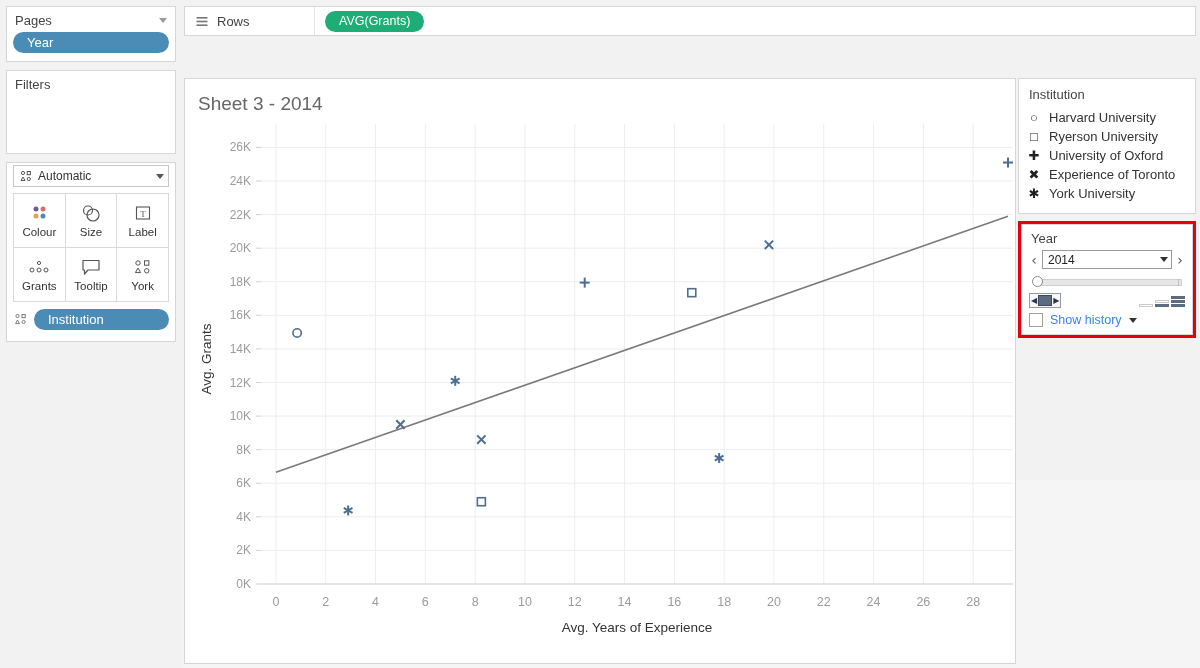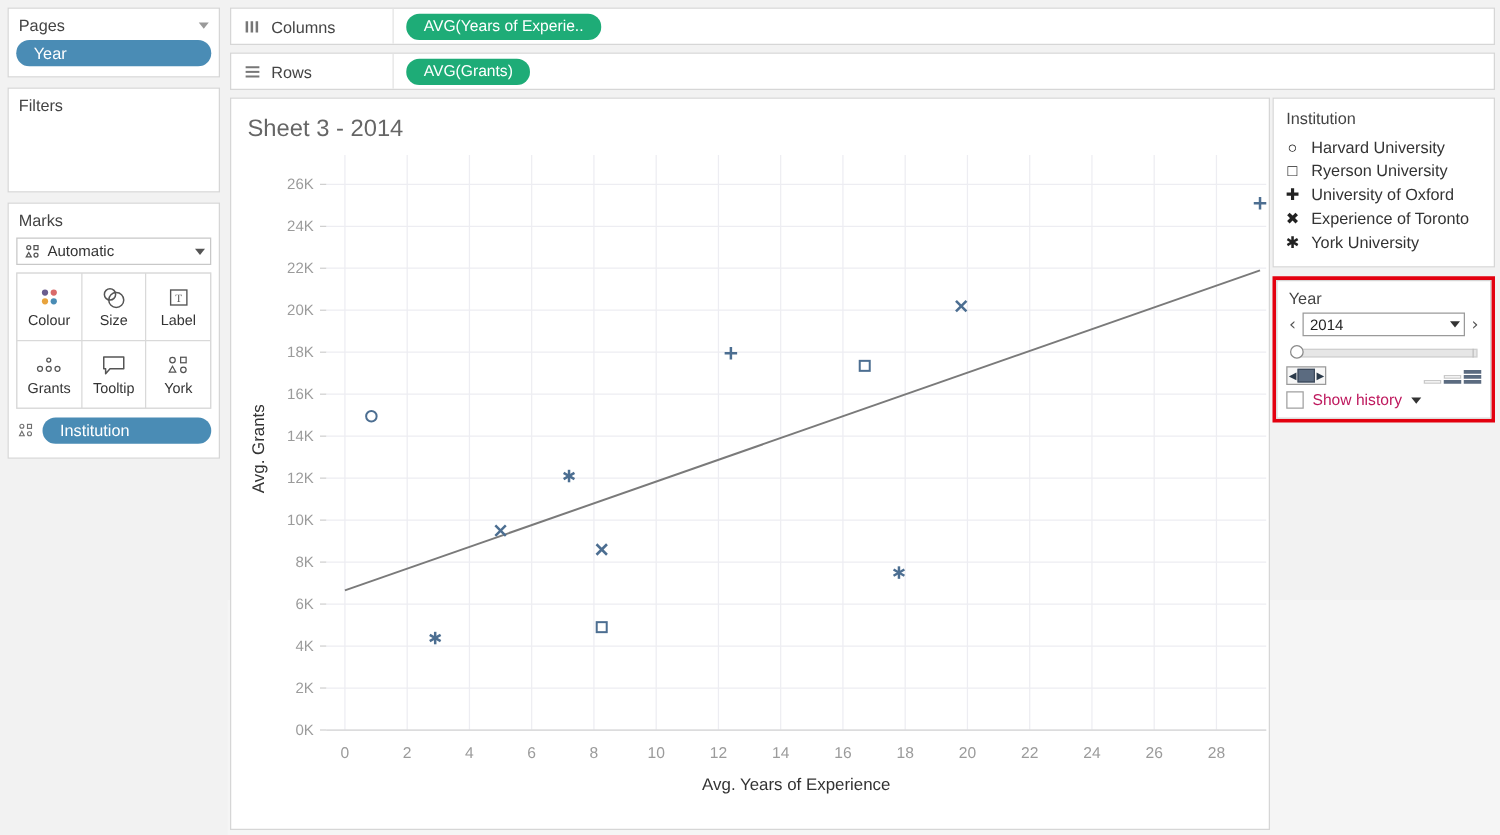--- a/index.html
+++ b/index.html
@@ -217,21 +217,21 @@
     height: 15px; padding: 0 1px; gap: 1px;
   }
   .play-ctrl .tri { font-size: 8px; color: #2b3a4a; line-height: 1; font-family: "DejaVu Sans", sans-serif;}
   .play-ctrl .stopbox { width: 14px; height: 11px; background: #5b6b80; border: 1px solid #3d4a5c; }
   .speed-icons { display: flex; align-items: flex-end; gap: 2px; }
   .spd { width: 14px; display: flex; flex-direction: column; gap: 1px; justify-content: flex-end; }
   .spd i { display: block; height: 3px; background: #5b6b80; }
   .spd i.blank { background: #ffffff; border: 1px solid #c9c9c9; height: 3px;}
   .history-row { display: flex; align-items: center; gap: 7px; margin-top: 5px; }
   .chkbox { width: 14px; height: 14px; border: 1px solid #a0a0a0; background: #fff; }
-  .history-lbl { font-size: 12.5px; color: #be185d; }
+  .history-lbl { font-size: 12.5px; color: #3b82f6; }
   .history-caret {
     width: 0; height: 0;
     border-left: 4px solid transparent;
     border-right: 4px solid transparent;
     border-top: 5px solid #333;
   }
 </style>
 </head>
 <body>
 
@@ -245,21 +245,20 @@
         <span class="caret-small"></span>
       </div>
       <span class="pill">Year</span>
     </div>
 
     <div class="card" id="filters-card">
       <div class="card-title">Filters</div>
     </div>
 
     <div class="card" id="marks-card">
-      <div class="card-title">Marks</div>
 
       <div class="marks-select">
         <span class="mini-icon">
           <svg width="13" height="12" viewBox="0 0 13 12">
             <circle cx="3" cy="3" r="1.6" fill="none" stroke="#555" stroke-width="1"></circle>
             <rect x="7.2" y="1.5" width="3.2" height="3.2" fill="none" stroke="#555" stroke-width="1"></rect>
             <path d="M3 7 L5 10.5 L1 10.5 Z" fill="none" stroke="#555" stroke-width="1"></path>
             <circle cx="8.8" cy="9" r="1.6" fill="none" stroke="#555" stroke-width="1"></circle>
           </svg>
         </span>
@@ -345,35 +344,20 @@
               <circle cx="9.6" cy="9" r="1.6" fill="none" stroke="#6f6f6f" stroke-width="0.9"></circle>
             </svg>
           </span>
           <span class="pill">Institution</span>
         </div>
       </div>
     </div>
   </div>
 
   <div id="shelves">
-    <div class="shelf">
-      <div class="shelf-label">
-        <span class="mini-icon">
-          <svg width="12" height="11" viewBox="0 0 12 11">
-            <rect x="0.5" y="1" width="2" height="9" fill="#777"></rect>
-            <rect x="4.5" y="1" width="2" height="9" fill="#777"></rect>
-            <rect x="8.5" y="1" width="2" height="9" fill="#777"></rect>
-          </svg>
-        </span>
-        <span>Columns</span>
-      </div>
-      <div class="shelf-drop">
-        <span class="green-pill">AVG(Years of Experie..</span>
-      </div>
-    </div>
     <div class="shelf">
       <div class="shelf-label">
         <span class="mini-icon">
           <svg width="12" height="11" viewBox="0 0 12 11">
             <rect x="0.5" y="1" width="11" height="1.6" fill="#777"></rect>
             <rect x="0.5" y="4.7" width="11" height="1.6" fill="#777"></rect>
             <rect x="0.5" y="8.4" width="11" height="1.6" fill="#777"></rect>
           </svg>
         </span>
         <span>Rows</span>

